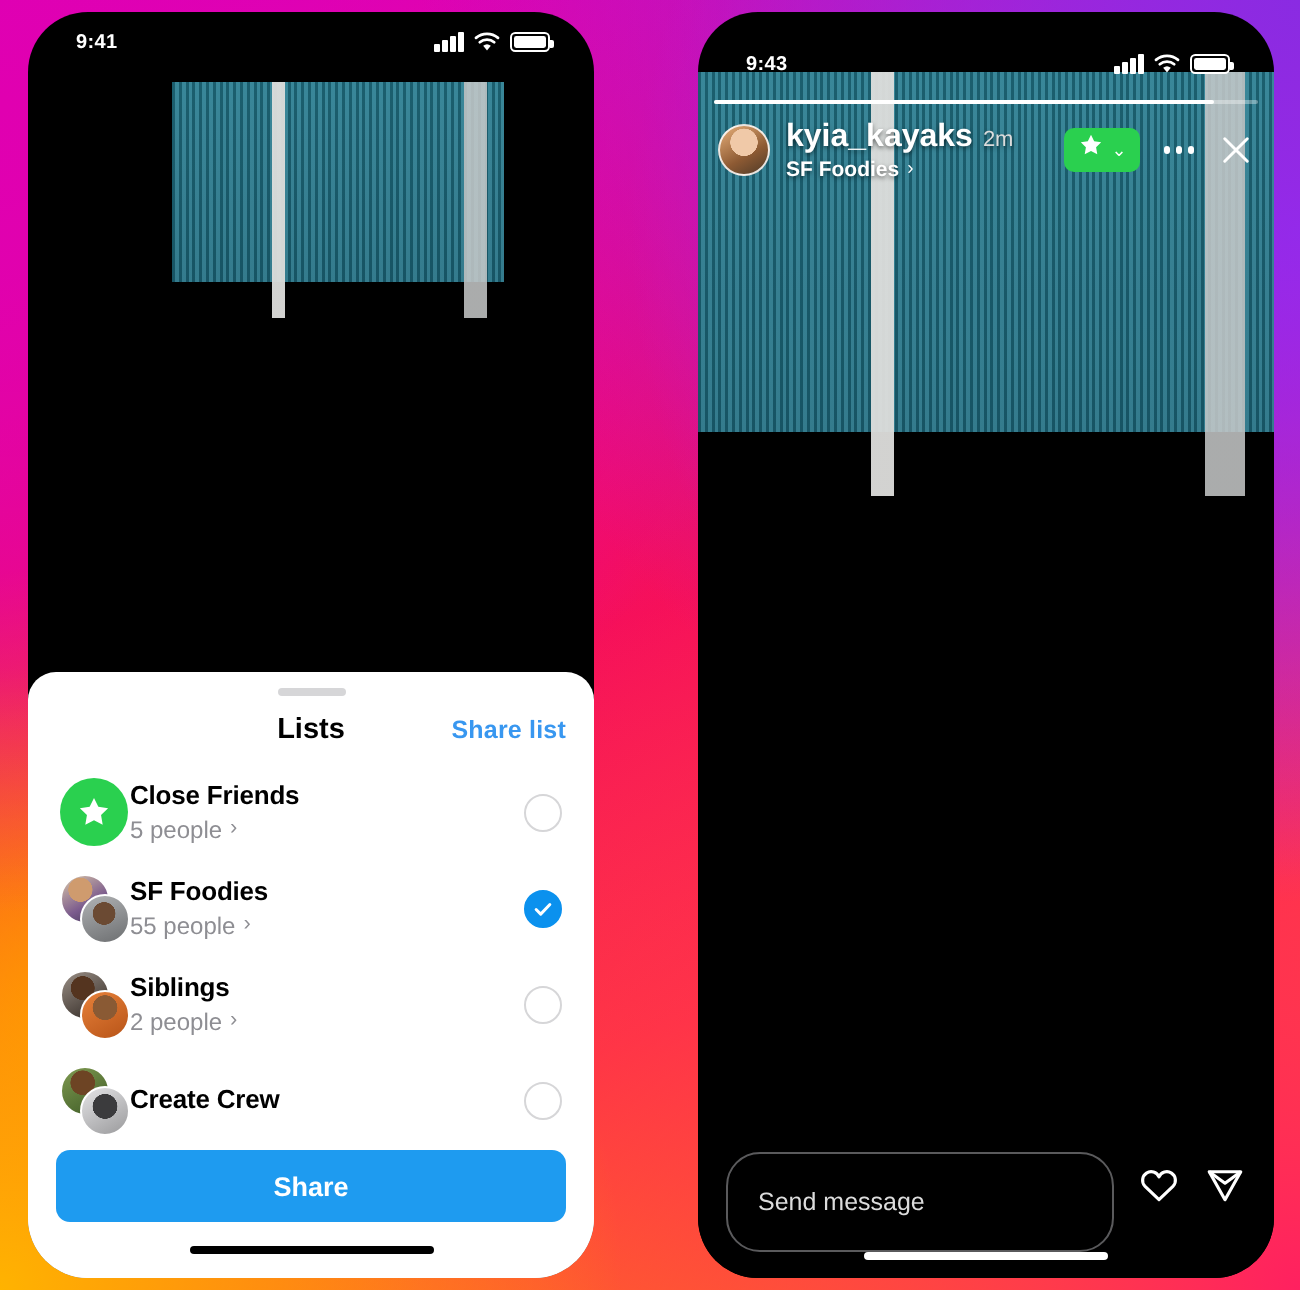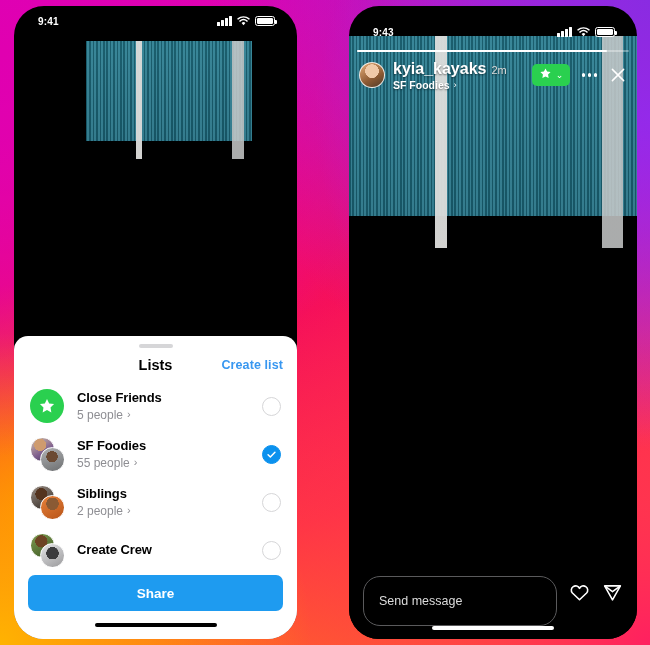--- a/index.html
+++ b/index.html
@@ -123,21 +123,21 @@
     height:34px; position:relative; padding:0 14px;
   }
   .sheet-title { font-size:14.5px; font-weight:bold; color:#000;text-align:right; }
   .create-list {
     position:absolute; right:14px; top:50%; transform:translateY(-50%);
     font-size:12.5px; color:#3897f0; font-weight:bold; letter-spacing:.1px;
   }
 
   .list-scroll { flex:1; overflow:hidden; position:relative; }
   .list-row {
-    display:flex; align-items:center; gap:13px;
+    display:flex; align-items:center; gap:1px;
     padding:0 16px; height:48px;
   }
   .avatar-wrap { width:34px; height:34px; position:relative; flex:none; }
 
   .av-star {
     width:34px; height:34px; border-radius:50%;
     background:#2ad04f; display:flex; align-items:center; justify-content:center;
   }
   .av-star svg { display:block; }
 
@@ -265,21 +265,21 @@
 
   <div id="left-story-area">
     <div class="photo" id="left-photo"></div>
   </div>
 
   <div id="lists-sheet">
     <div class="grabber"></div>
 
     <div class="sheet-head">
       <span class="sheet-title">Lists</span>
-      <span class="create-list">Create list</span>
+      <span class="create-list">Share list</span>
     </div>
 
     <div class="list-scroll">
 
       <div class="list-row">
         <div class="avatar-wrap">
           <div class="av-star">
             <svg width="18" height="18" viewBox="0 0 24 24">
                 <path d="M12 2.6l2.9 5.9 6.5.95-4.7 4.6 1.1 6.45L12 17.45 6.2 20.5l1.1-6.45-4.7-4.6 6.5-.95z" fill="#fff"></path>
               </svg>

